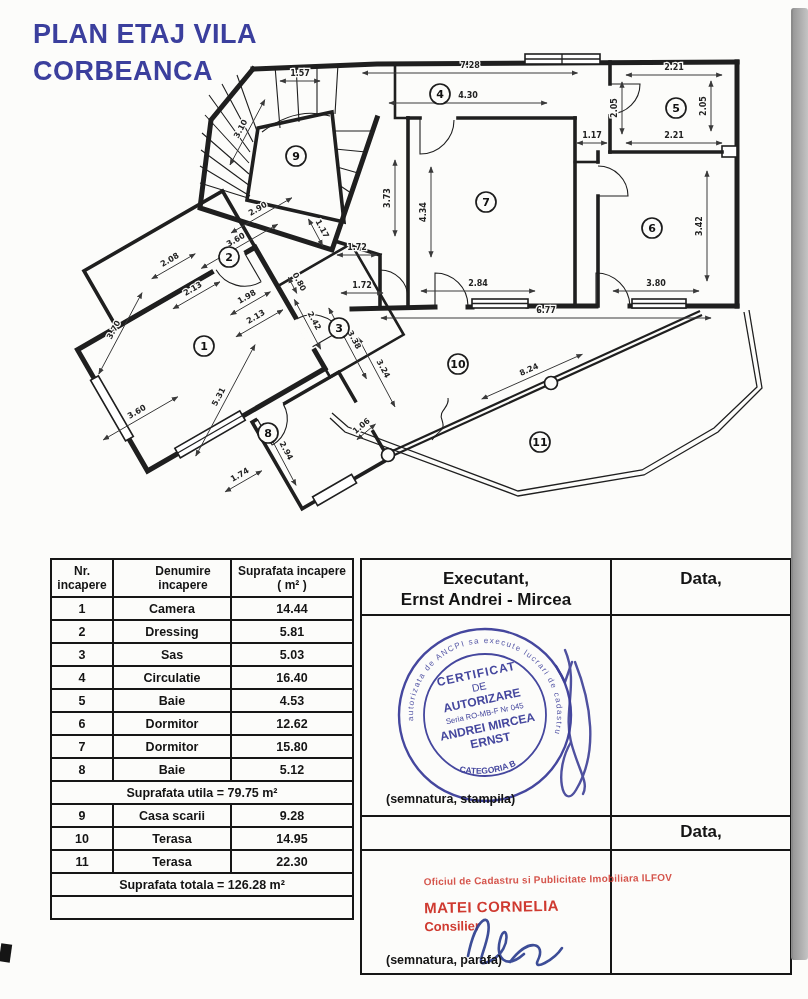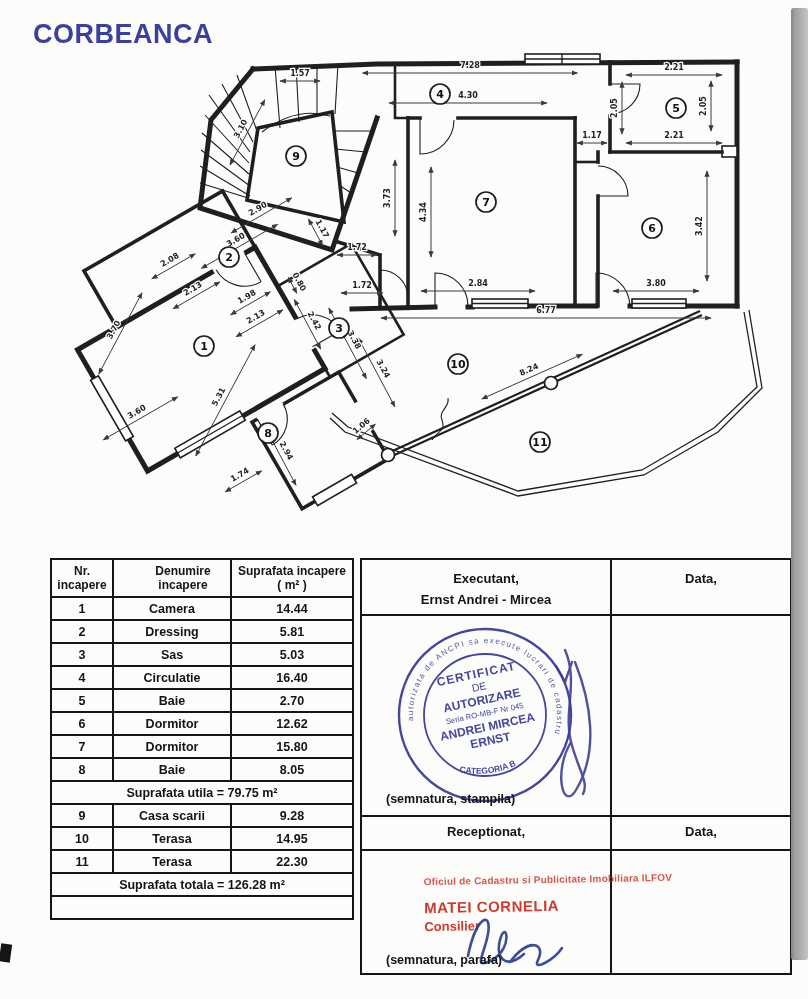--- a/index.html
+++ b/index.html
@@ -34,41 +34,42 @@
   .c2 div{padding-left:22px;text-align:left;}
   td.c2{text-align:left;padding-left:22px;}
   .c3{width:120px;margin-top:48px;}
   .totrow{text-align:center;font-size:13px;border-radius:7px;}
   .filler{height:88px;}
   
   #sign-table{position:absolute;left:360px;top:558px;width:428px;height:413px;
       border:2.4px solid #161616;}
   .vdiv{position:absolute;left:248px;top:0;bottom:0;width:2px;background:#161616;}
   .hdiv{position:absolute;left:0;right:0;height:2px;background:#161616;}
-  .cellmid{text-align:center;font-weight:bold;font-size:13px;}
+  .cellmid{text-align:center;font-weight:bold;font-size:17px;}
   #exec-cell{position:absolute;left:0;top:0;width:248px;padding-top:8px;line-height:21px;}
   #data-cell{position:absolute;left:250px;top:0;right:0;padding-top:8px;line-height:21px;}
   #recv-cell{position:absolute;left:0;top:257px;width:248px;height:30px;line-height:30px;}
   #data2-cell{position:absolute;left:250px;top:257px;right:0;height:30px;line-height:30px;}
   .semn{position:absolute;left:24px;font-weight:bold;font-size:12.5px;}
   #stamp-svg{position:absolute;left:18px;top:60px;}
   #red-stamp{position:absolute;left:62px;top:314px;color:#cf3a30;transform:rotate(-1deg);}
   #red-line1{font-size:10px;font-weight:bold;letter-spacing:.2px;opacity:.85;}
   #red-line2{font-size:15px;font-weight:bold;margin-top:12px;letter-spacing:.5px;}
   #red-line3{font-size:13px;font-weight:bold;margin-top:3px;}
   #sig2{position:absolute;left:88px;top:330px;}
   
   #edge-strip{position:absolute;right:0;top:8px;width:15px;height:952px;
      background:linear-gradient(90deg,#989898,#c4c4c4);border-left:2px solid #8b8b8b;border-radius:3px;}
   #blob{position:absolute;left:0;top:944px;width:11px;height:18px;background:#151515;transform:rotate(8deg);}
 </style>
 </head>
 <body>
 
 <div id="title">
+  <div>PLAN ETAJ VILA</div>
   <div>CORBEANCA</div>
 </div>
 
 <svg id="plan" width="808" height="556" viewBox="0 0 808 556">
   <defs>
     <marker id="ah" viewBox="0 0 10 10" refX="9" refY="5" markerWidth="6.5" markerHeight="6.5" orient="auto-start-reverse">
         <path d="M0,1 L10,5 L0,9 z" fill="#3a3a3a"></path>
       </marker>
   </defs>
 
@@ -286,36 +287,36 @@
         <td class="c3">5.03</td>
       </tr>
       <tr>
         <td class="c1">4</td>
         <td class="c2">Circulatie</td>
         <td class="c3">16.40</td>
       </tr>
       <tr>
         <td class="c1">5</td>
         <td class="c2">Baie</td>
-        <td class="c3">2.70</td>
+        <td class="c3">4.53</td>
       </tr>
       <tr>
         <td class="c1">6</td>
         <td class="c2">Dormitor</td>
         <td class="c3">12.62</td>
       </tr>
       <tr>
         <td class="c1">7</td>
         <td class="c2">Dormitor</td>
         <td class="c3">15.80</td>
       </tr>
       <tr>
         <td class="c1">8</td>
         <td class="c2">Baie</td>
-        <td class="c3">8.05</td>
+        <td class="c3">5.12</td>
       </tr>
     </tbody>
   <tbody>
     <tr>
       <td colspan="3" class="totrow">Suprafata utila = 79.75 m²</td>
     </tr>
   </tbody>
   <tbody id="rows2">
       <tr>
         <td class="c1">9</td>
@@ -381,21 +382,20 @@
       </text>
     </g>
     <g stroke="#3d3f96" stroke-width="2.4" fill="none" stroke-linecap="round" opacity=".9">
       <path d="M185,30 C199,62 183,92 191,122 C199,152 209,162 203,174"></path>
       <path d="M195,42 C211,82 219,132 196,170 C183,192 173,152 191,122"></path>
       <path d="M176,46 l9,16 l7,-20"></path>
     </g>
   </svg>
   <div class="semn" style="top:232px">(semnatura, stampila)</div>
 
-  <div id="recv-cell" class="cellmid">Receptionat,</div>
   <div id="data2-cell" class="cellmid">Data,</div>
 
   <div id="red-stamp">
     <div id="red-line1">Oficiul de Cadastru si Publicitate Imobiliara ILFOV</div>
     <div id="red-line2">MATEI CORNELIA</div>
     <div id="red-line3">Consilier</div>
   </div>
   <svg id="sig2" width="160" height="95" viewBox="0 0 160 95">
     <g stroke="#2d3f8f" stroke-width="2.6" fill="none" stroke-linecap="round" opacity=".92">
       <path d="M18,66 C26,26 42,20 38,44 C34,66 22,80 42,70 C64,58 56,28 50,50 C45,68 56,80 74,64"></path>

